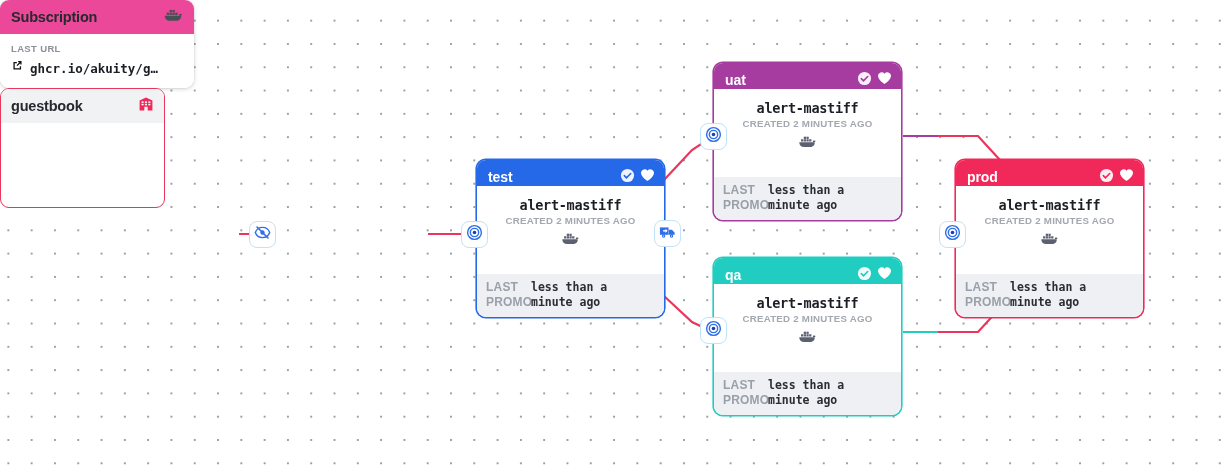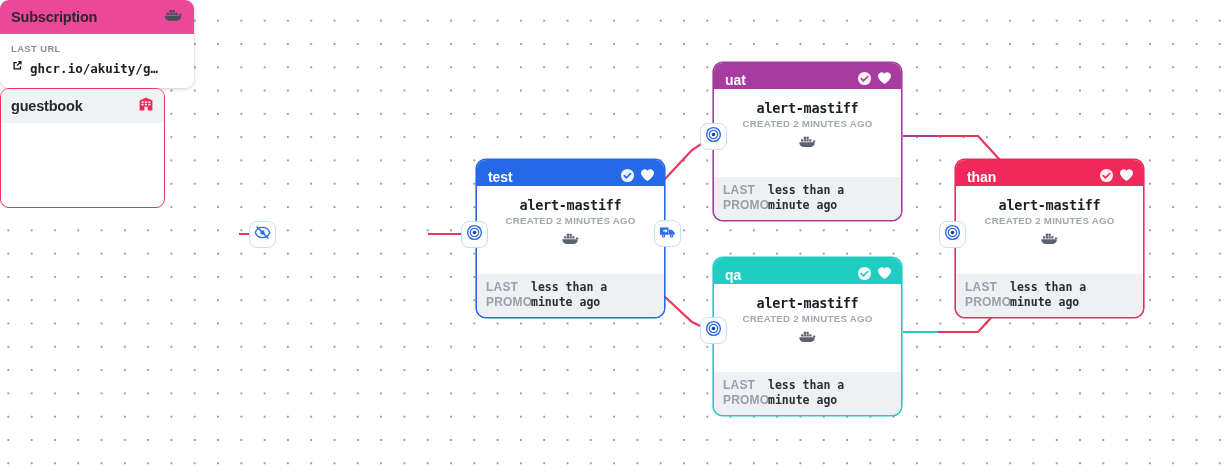--- a/index.html
+++ b/index.html
@@ -321,21 +321,21 @@
       </div>
     </div>
     <div class="stage-foot">
       <span class="foot-label">LAST PROMO:</span>
       <span class="foot-value">less than a minute ago</span>
     </div>
   </div>
 
   <div class="stage" style="left:956px; top:160px; box-shadow:0 0 0 1.6px #f1285a;">
     <div class="stage-head" style="background:#f1285a;">
-      <span class="stage-name">than</span>
+      <span class="stage-name">prod</span>
       <span class="stage-icons">
         <span>
           <svg width="15" height="15" viewBox="0 0 16 16">
               <circle cx="8" cy="8" r="7" fill="#fff" opacity=".92"></circle>
               <path d="M4.6 8.2 6.9 10.5 11.4 5.9" stroke="#f1285a" stroke-width="1.7" fill="none" stroke-linecap="round"></path>
             </svg>
         </span>
         <span>
           <svg width="15" height="14" viewBox="0 0 16 15">
               <path d="M8 14S1 9.6 1 5.2A3.9 3.9 0 0 1 8 3a3.9 3.9 0 0 1 7 2.2C15 9.6 8 14 8 14z" fill="#fff"></path>

